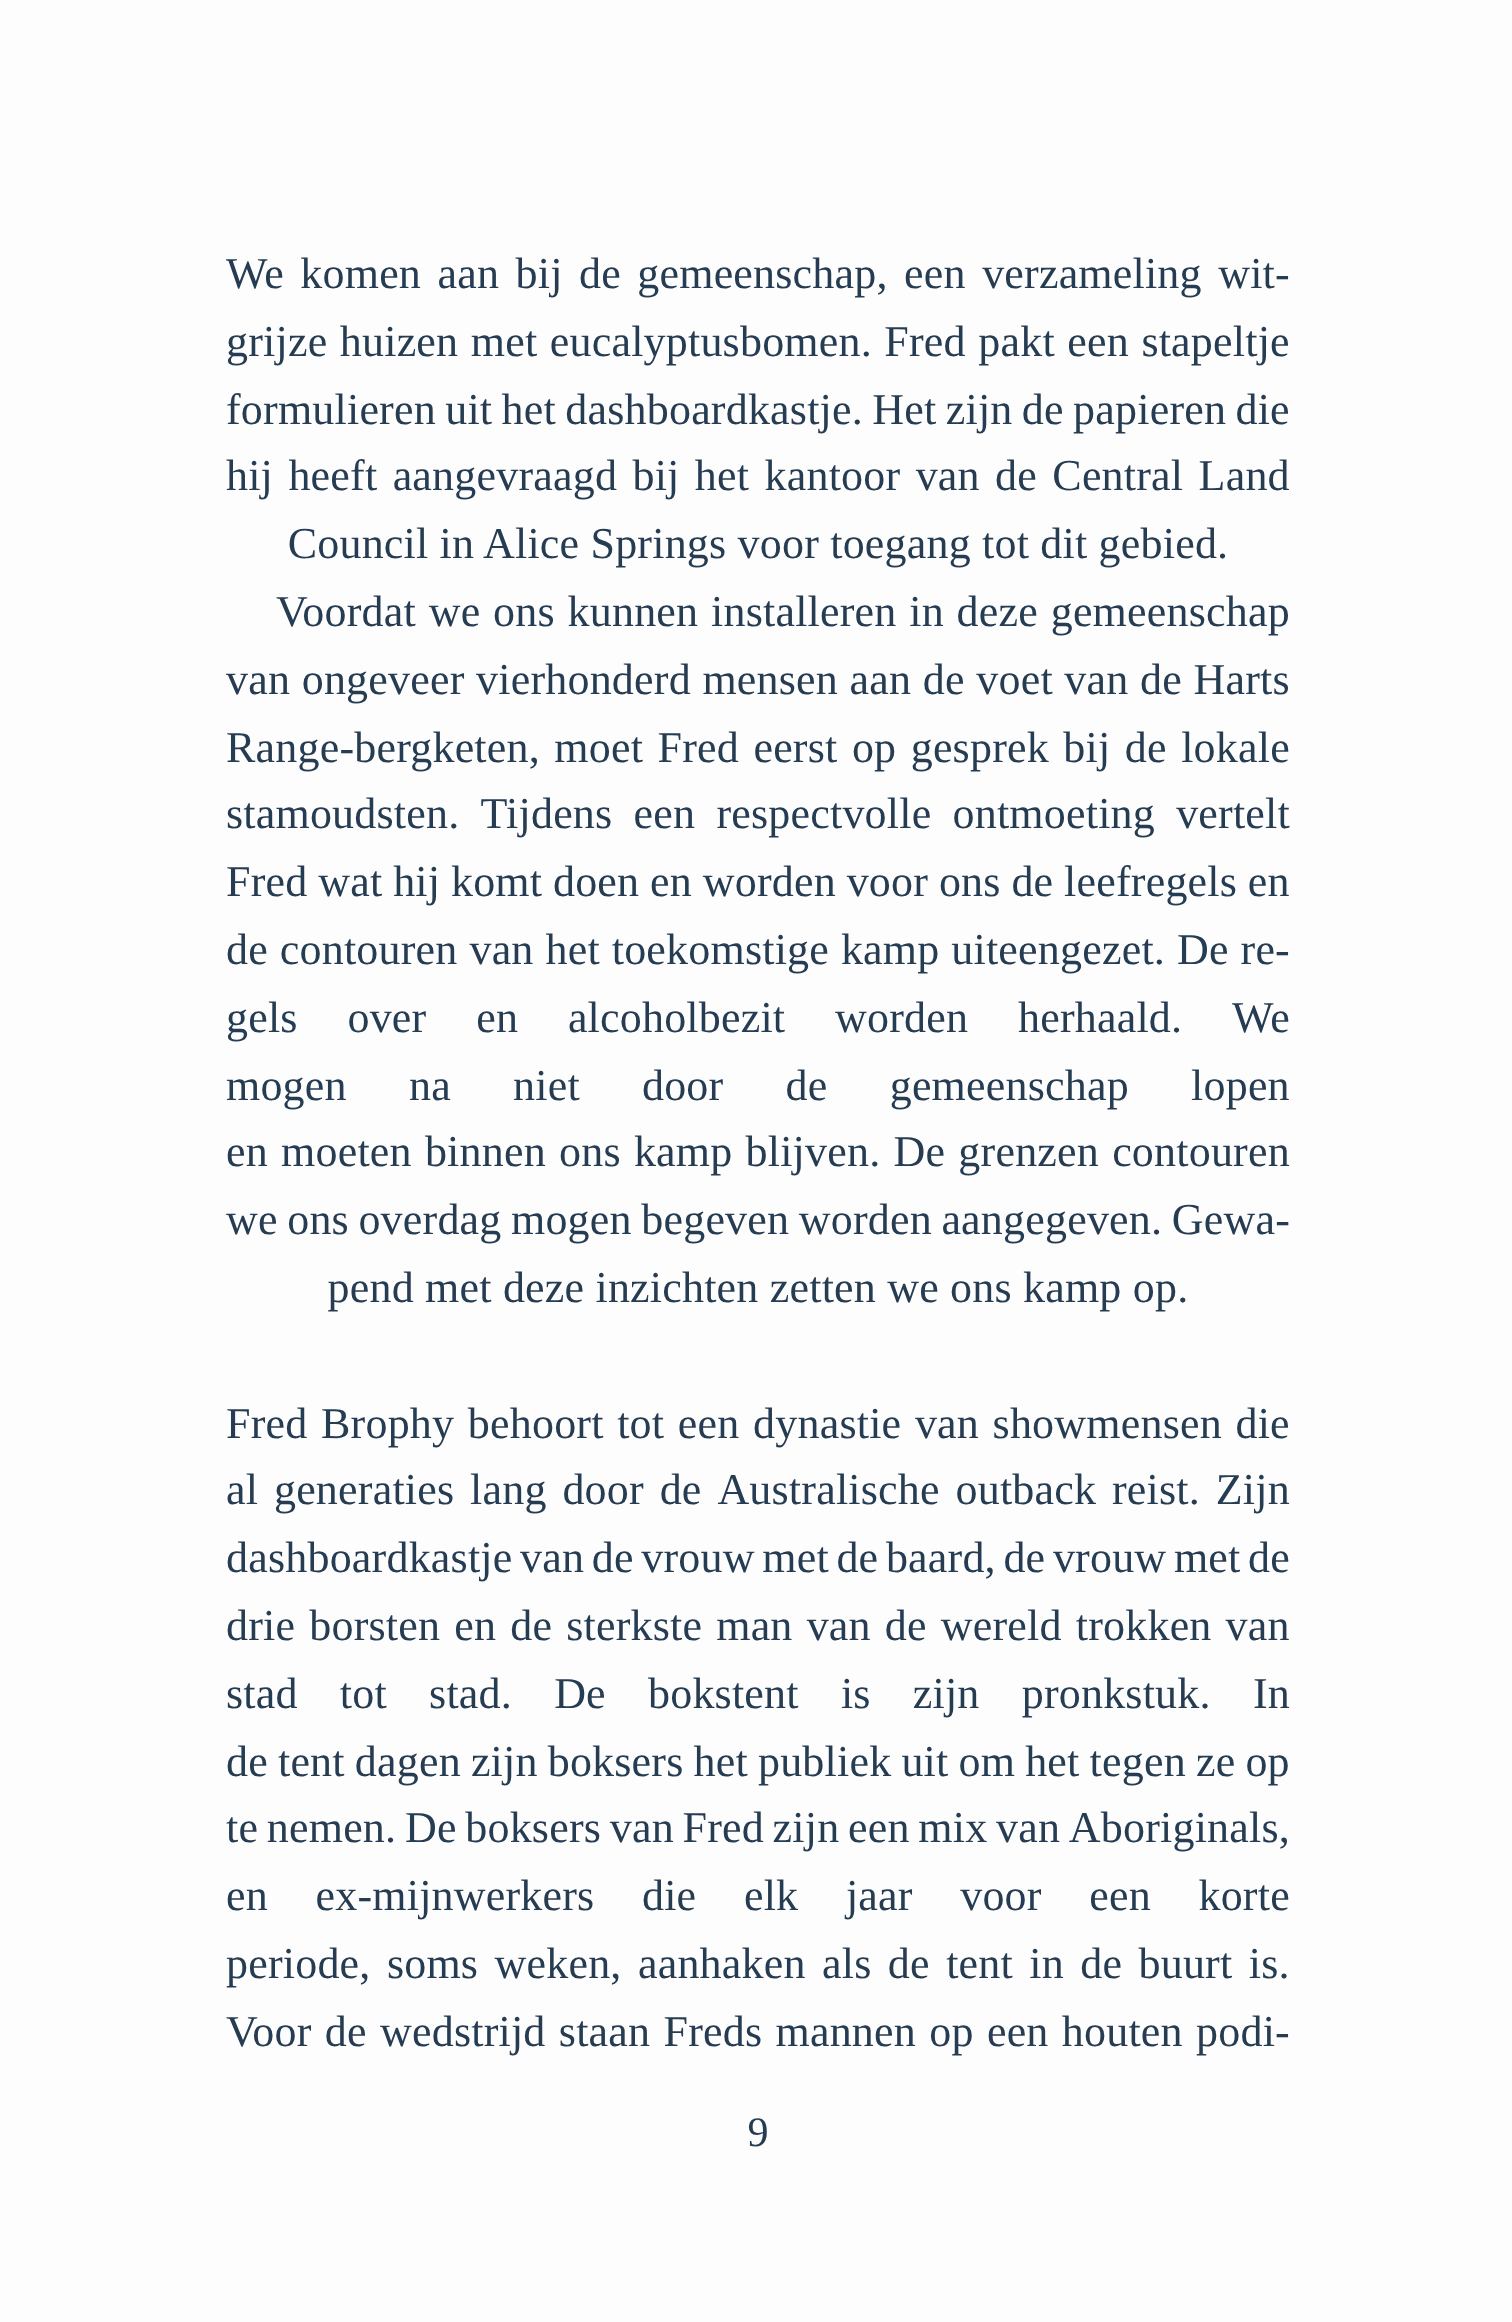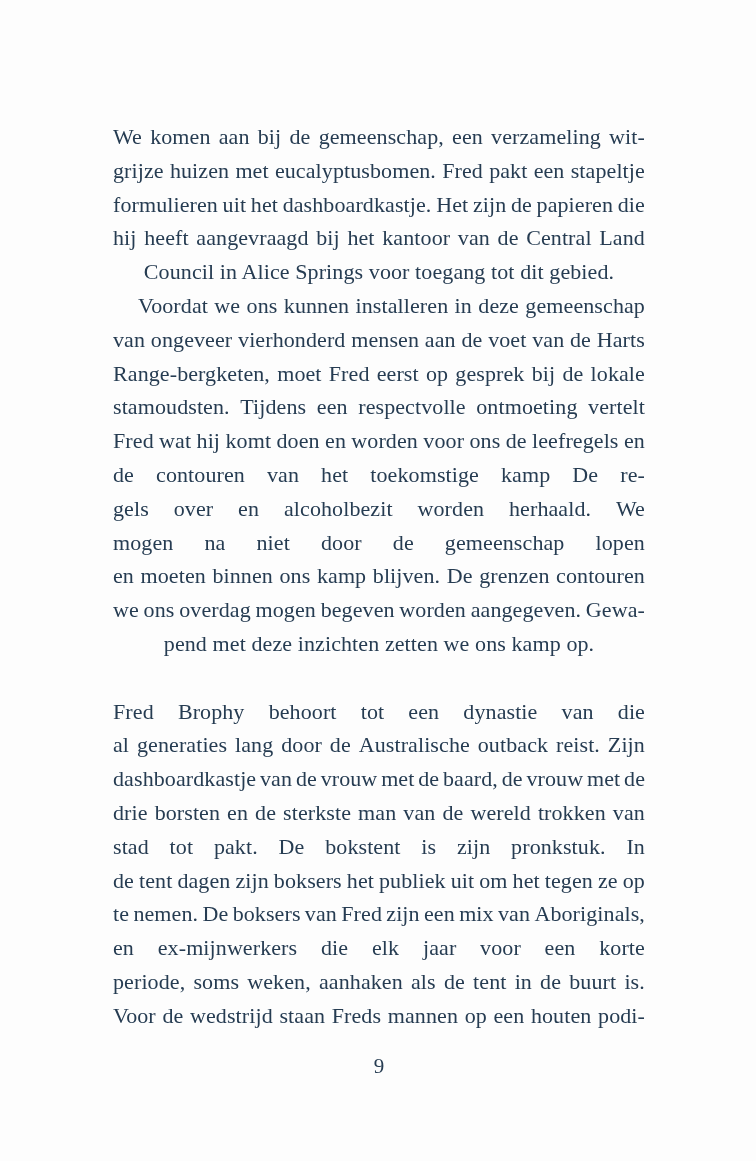--- a/index.html
+++ b/index.html
@@ -166,20 +166,21 @@
           <span>leefregels</span>
           <span>en</span>
         </div>
         <div class="line just">
           <span>de</span>
           <span>contouren</span>
           <span>van</span>
           <span>het</span>
           <span>toekomstige</span>
           <span>kamp</span>
+          <span>uiteengezet.</span>
           <span>De</span>
           <span>re-</span>
         </div>
         <div class="line just">
           <span>gels</span>
           <span>over</span>
           <span>en</span>
           <span>alcoholbezit</span>
           <span>worden</span>
           <span>herhaald.</span>
@@ -219,20 +220,21 @@
       </div>
       <div class="paragraph gap-before">
         <div class="line just">
           <span>Fred</span>
           <span>Brophy</span>
           <span>behoort</span>
           <span>tot</span>
           <span>een</span>
           <span>dynastie</span>
           <span>van</span>
+          <span>showmensen</span>
           <span>die</span>
         </div>
         <div class="line just">
           <span>al</span>
           <span>generaties</span>
           <span>lang</span>
           <span>door</span>
           <span>de</span>
           <span>Australische</span>
           <span>outback</span>
@@ -261,21 +263,21 @@
           <span>man</span>
           <span>van</span>
           <span>de</span>
           <span>wereld</span>
           <span>trokken</span>
           <span>van</span>
         </div>
         <div class="line just">
           <span>stad</span>
           <span>tot</span>
-          <span>pakt.</span>
+          <span>stad.</span>
           <span>De</span>
           <span>bokstent</span>
           <span>is</span>
           <span>zijn</span>
           <span>pronkstuk.</span>
           <span>In</span>
         </div>
         <div class="line just">
           <span>de</span>
           <span>tent</span>

